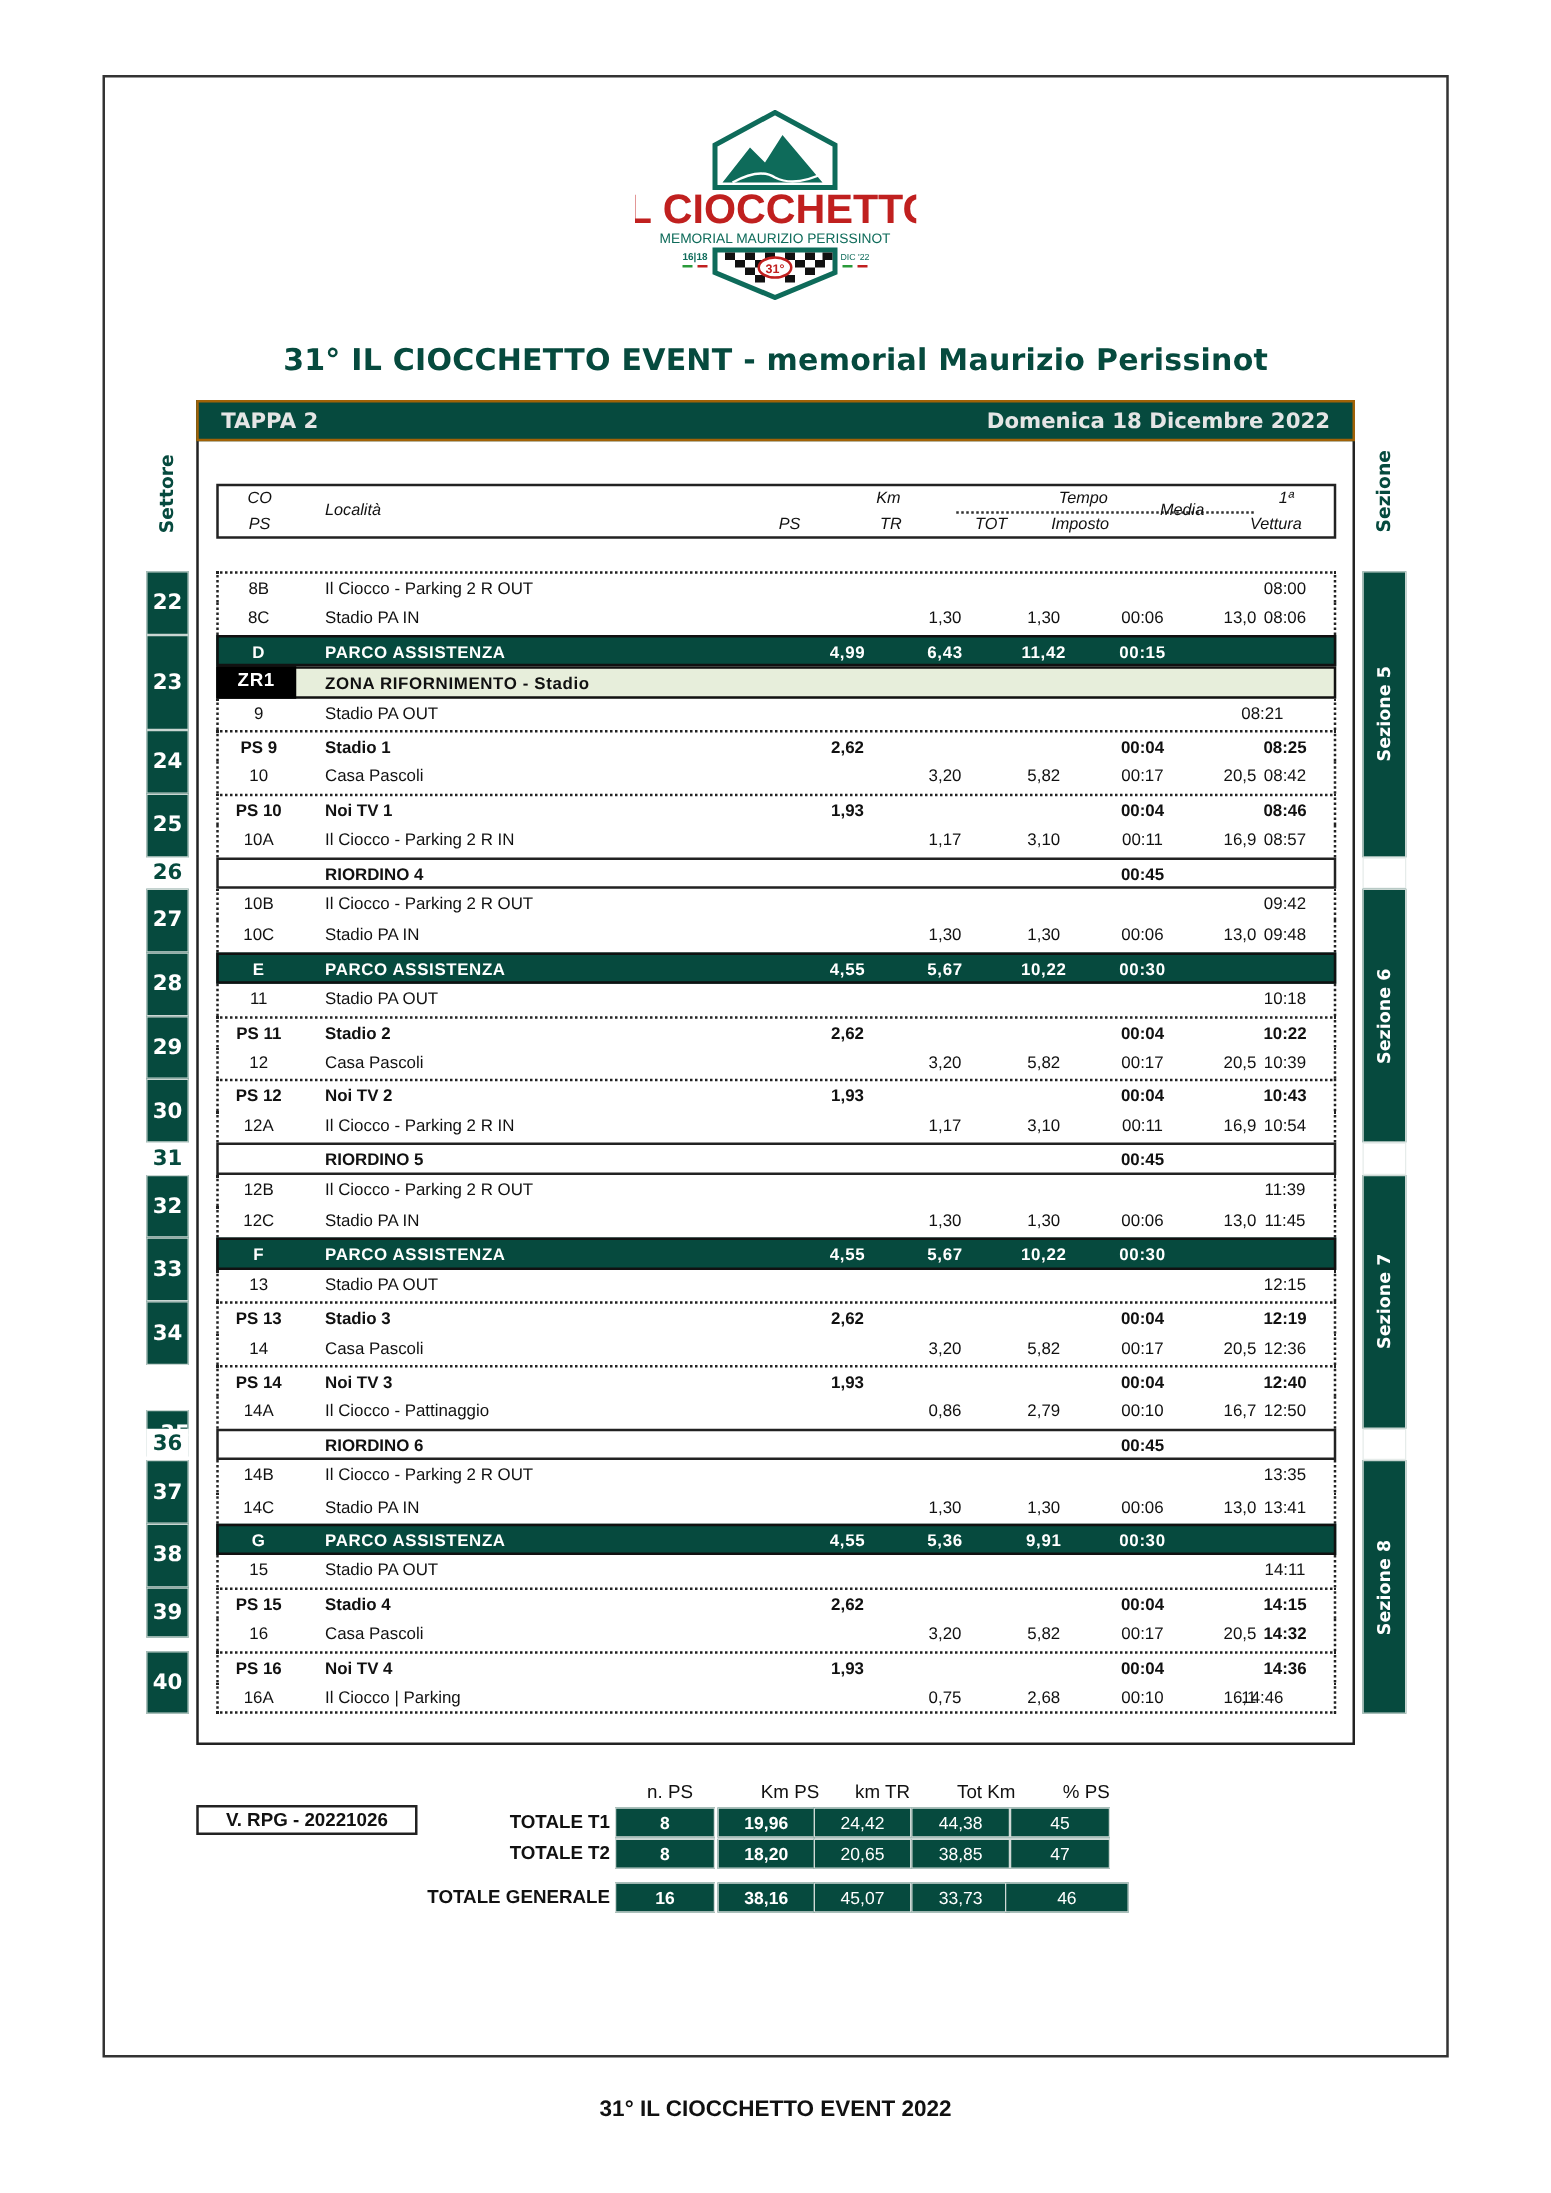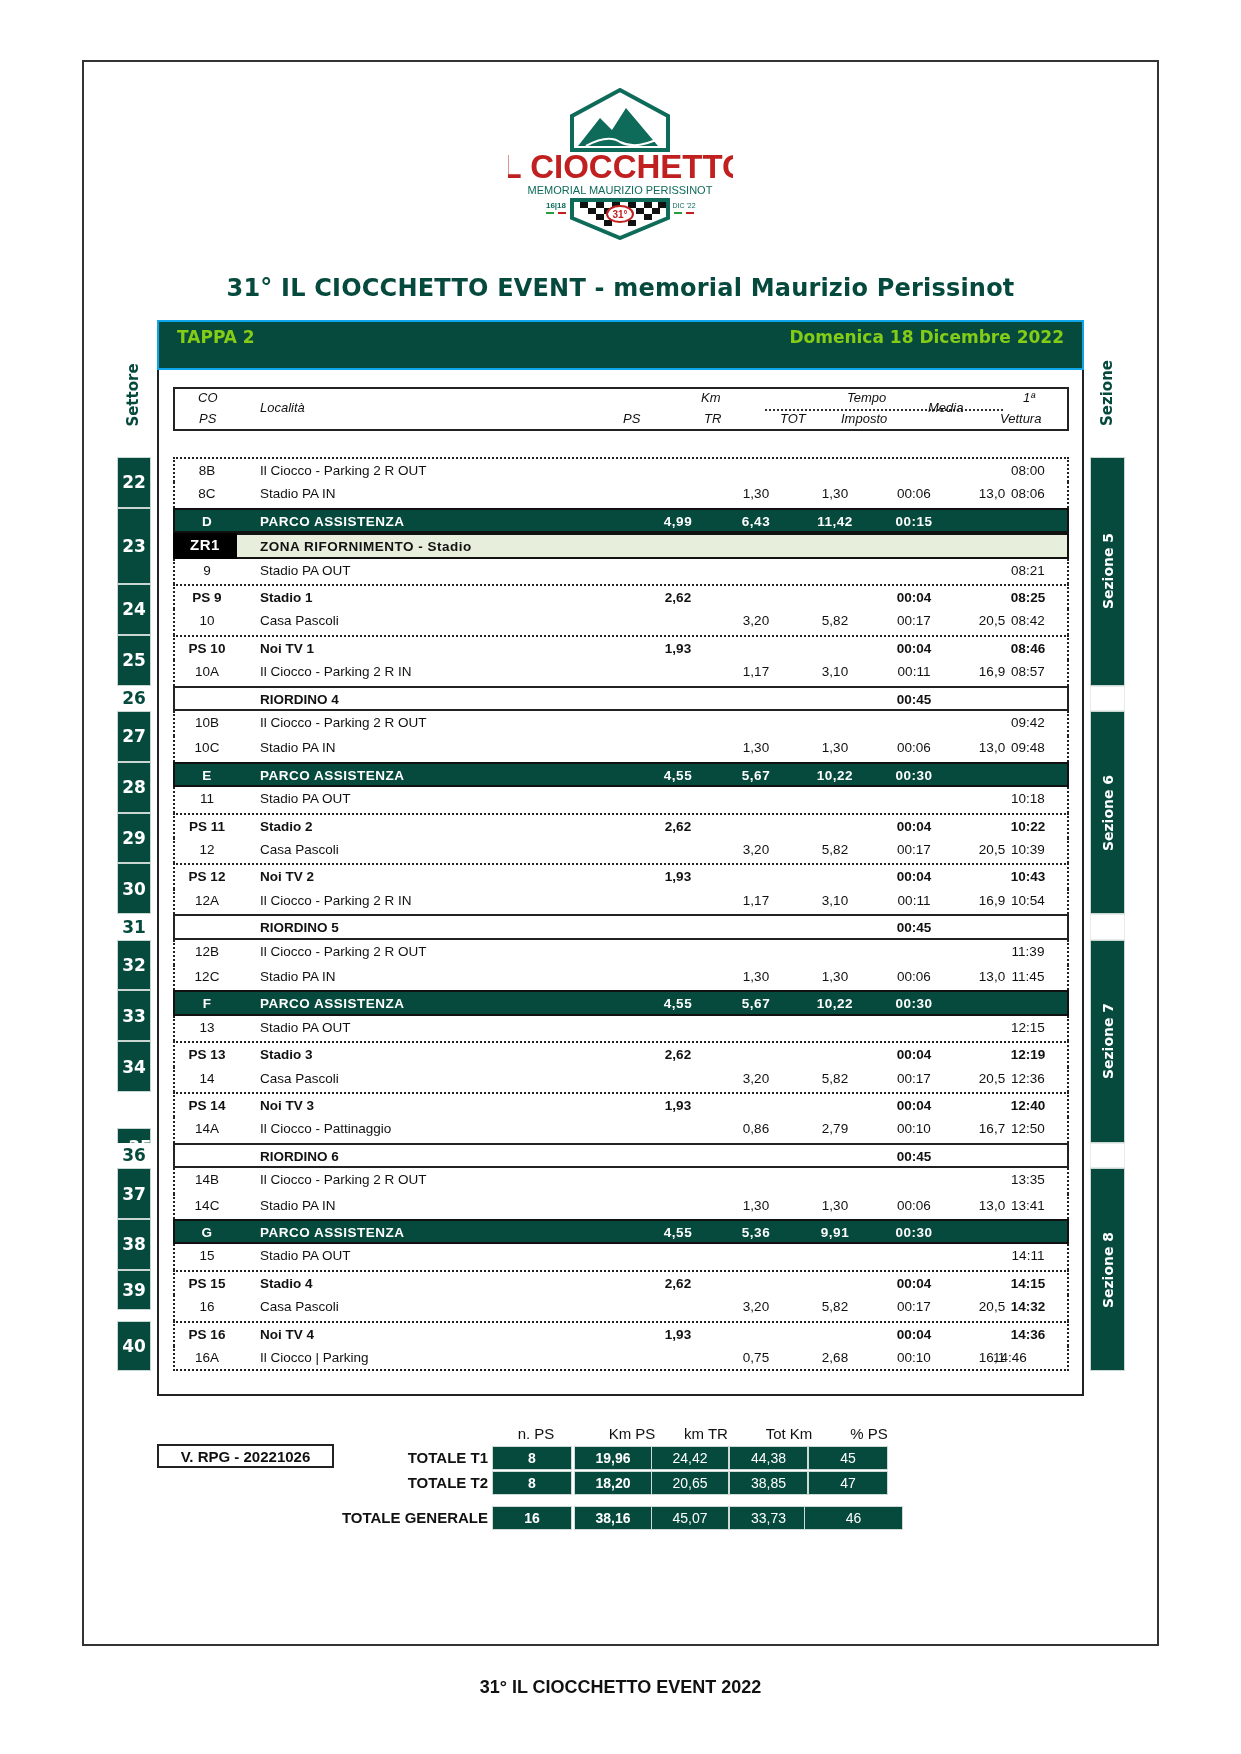--- a/index.html
+++ b/index.html
@@ -1,21 +1,21 @@
 <!DOCTYPE html>
 <html><head>
 <meta charset="utf-8">
 <style>
   *{box-sizing:border-box;margin:0;padding:0}
   body{width:1241px;height:1754px;background:#fff;position:relative;font-family:"Liberation Sans",sans-serif;color:#111;overflow:hidden}
   .outer{position:absolute;left:82px;top:60px;width:1077px;height:1586px;border:2px solid #333}
   .logo{position:absolute;left:508px;top:88px;width:225px;height:152px}
   .title{position:absolute;left:0;width:1241px;top:274px;text-align:center;font-family:"DejaVu Sans",sans-serif;font-weight:bold;font-size:24px;color:#064a3e;letter-spacing:0.2px}
   .frame{position:absolute;left:157px;top:320px;width:927px;height:1076px;border:2px solid #222}
-  .band{position:absolute;left:157px;top:320px;width:927px;height:50px;background:#064a3e;border:2px solid #0ea5e9;color:#84cc16;font-family:"DejaVu Sans",sans-serif;font-weight:bold;font-size:17px}
+  .band{position:absolute;left:157px;top:320px;width:927px;height:33px;background:#064a3e;border:2px solid #a16207;color:#e5e5e5;font-family:"DejaVu Sans",sans-serif;font-weight:bold;font-size:17px}
   .band .l{position:absolute;left:18px;top:5px}
   .band .r{position:absolute;right:18px;top:5px}
   .vlabel{position:absolute;font-family:"DejaVu Sans",sans-serif;font-weight:bold;font-size:15px;color:#064a3e;transform:rotate(-90deg);transform-origin:center;white-space:nowrap;text-align:center}
   .hdr{position:absolute;left:173px;top:387px;width:896px;height:44px;border:2px solid #222;font-style:italic;font-size:13px;color:#111}
   .hdr span{position:absolute;white-space:nowrap}
   .kmline{position:absolute;left:590px;top:20px;width:238px;border-top:2px dotted #333}
   .tbl{position:absolute;left:173px;top:457px;width:896px}
   .row{position:absolute;left:0;width:896px;height:25.4px;font-size:13.5px}
   .row .c{position:absolute;top:4px;white-space:nowrap}
   .row.dl{border-left:2px dotted #222;border-right:2px dotted #222}
@@ -154,21 +154,21 @@
       <span class="c" style="left: 818px; width: 70px; text-align: center;"></span>
     </div>
     <div class="row dl" style="top: 101.6px;">
       <span class="c c0">9</span>
       <span class="c c1">Stadio PA OUT</span>
       <span class="c c3"></span>
       <span class="c c4"></span>
       <span class="c c5"></span>
       <span class="c c6"></span>
       <span class="c c7"></span>
-      <span class="c" style="left: 818px; width: 70px; text-align: center;">08:21</span>
+      <span class="c" style="left: 818px; width: 70px; ">08:21</span>
     </div>
     <div class="row dl bold dt" style="top: 127px;">
       <span class="c c0">PS 9</span>
       <span class="c c1">Stadio 1</span>
       <span class="c c3">2,62</span>
       <span class="c c4"></span>
       <span class="c c5"></span>
       <span class="c c6">00:04</span>
       <span class="c c7"></span>
       <span class="c" style="left: 818px; width: 70px; text-align: center; font-weight: bold;">08:25</span>

